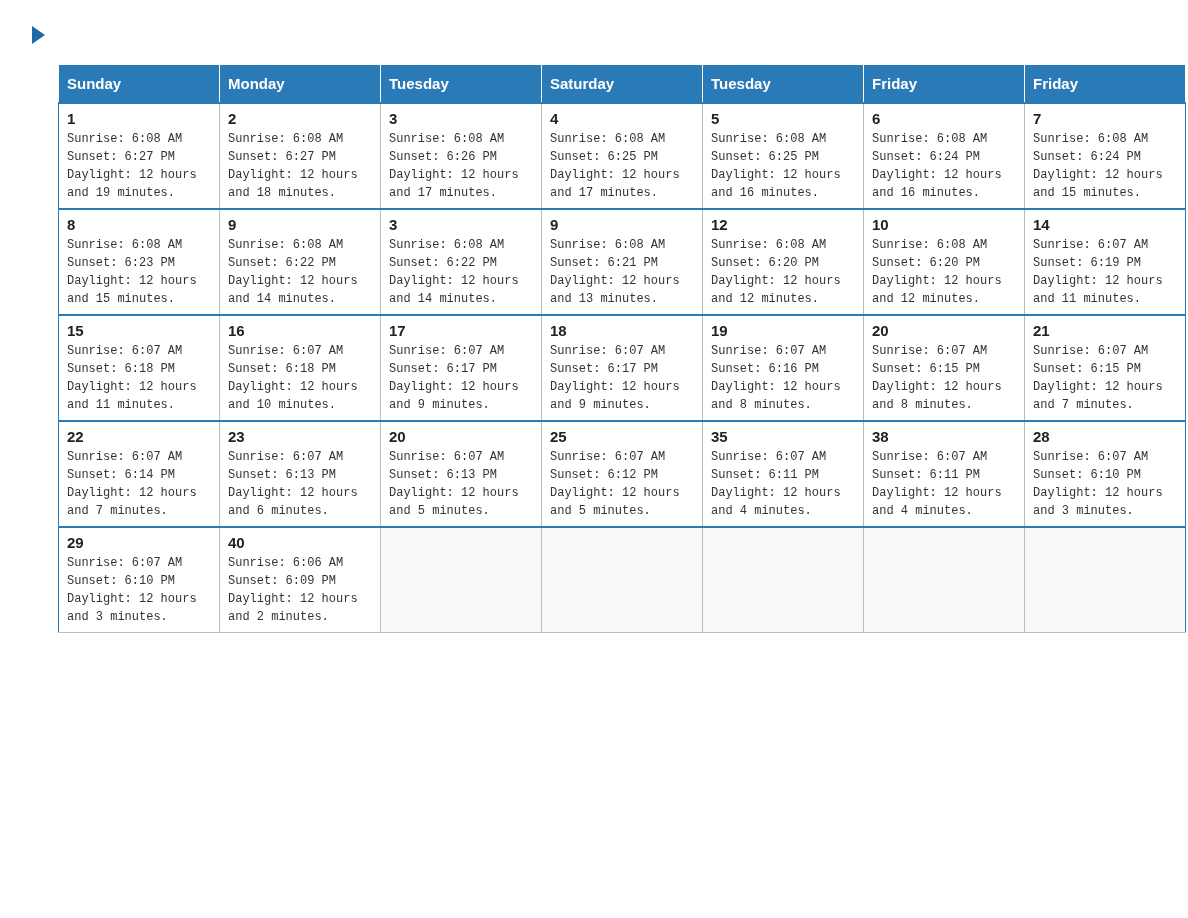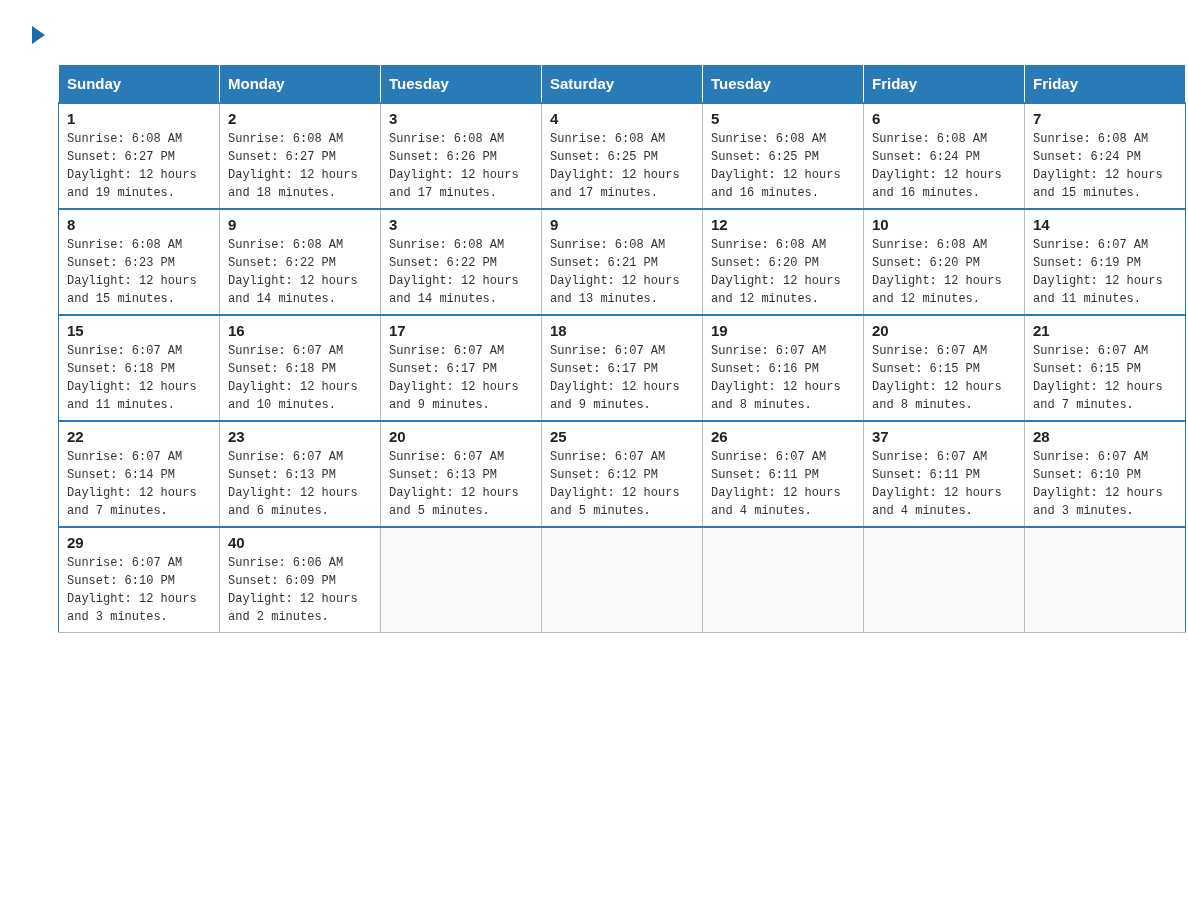--- a/index.html
+++ b/index.html
@@ -233,25 +233,25 @@
         </td>
         <td>
           <div class="day-number">20</div>
           <div class="day-info">Sunrise: 6:07 AM<br>Sunset: 6:13 PM<br>Daylight: 12 hours<br>and 5 minutes.</div>
         </td>
         <td>
           <div class="day-number">25</div>
           <div class="day-info">Sunrise: 6:07 AM<br>Sunset: 6:12 PM<br>Daylight: 12 hours<br>and 5 minutes.</div>
         </td>
         <td>
-          <div class="day-number">26</div>
+          <div class="day-number">35</div>
           <div class="day-info">Sunrise: 6:07 AM<br>Sunset: 6:11 PM<br>Daylight: 12 hours<br>and 4 minutes.</div>
         </td>
         <td>
-          <div class="day-number">37</div>
+          <div class="day-number">38</div>
           <div class="day-info">Sunrise: 6:07 AM<br>Sunset: 6:11 PM<br>Daylight: 12 hours<br>and 4 minutes.</div>
         </td>
         <td>
           <div class="day-number">28</div>
           <div class="day-info">Sunrise: 6:07 AM<br>Sunset: 6:10 PM<br>Daylight: 12 hours<br>and 3 minutes.</div>
         </td>
       </tr>
       <tr class="row-divider">
         <td>
           <div class="day-number">29</div>

